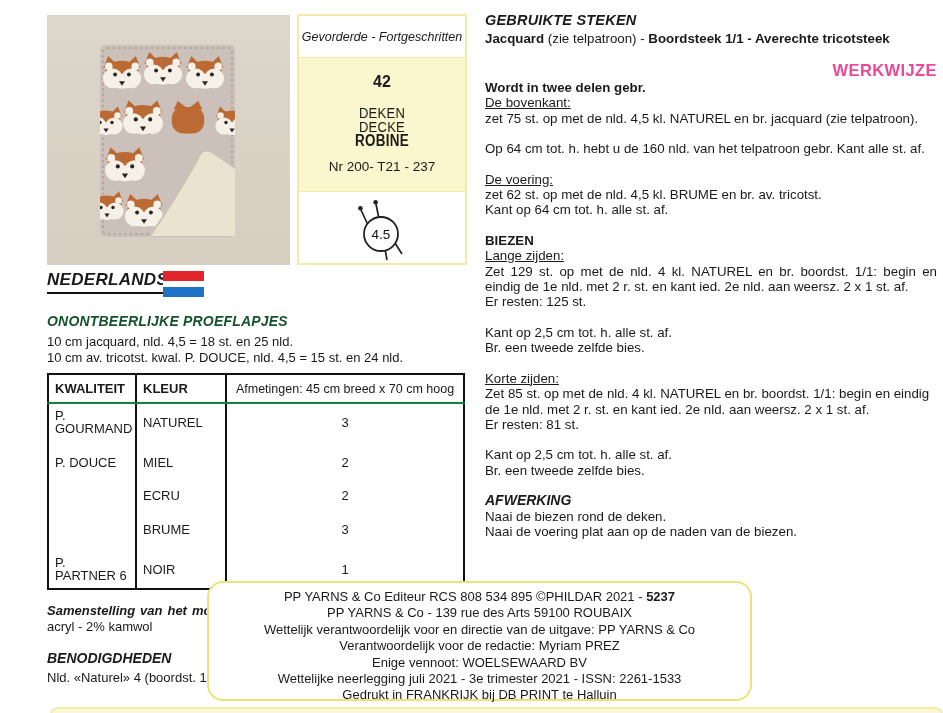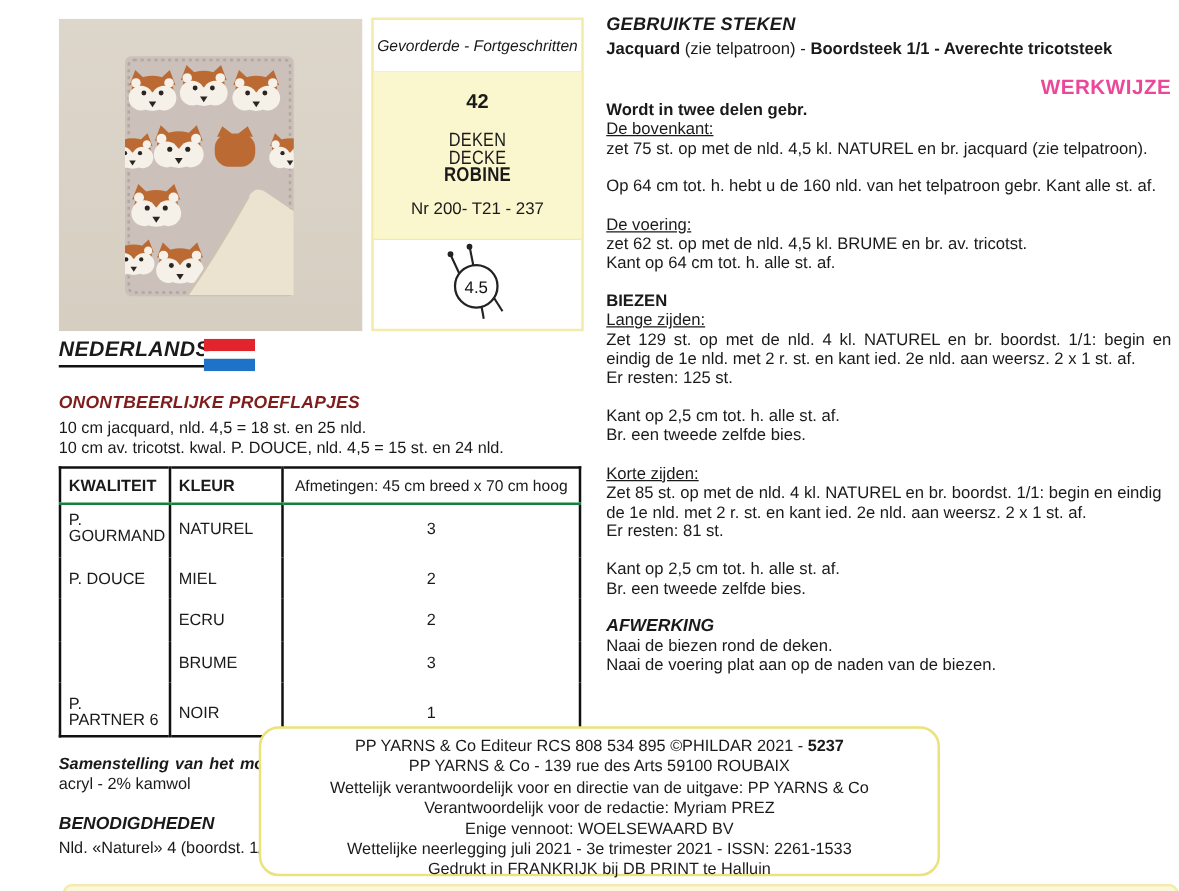--- a/index.html
+++ b/index.html
@@ -14,29 +14,29 @@
           border:2px solid #f3eba9; box-sizing:border-box; display:flex; flex-direction:column;
           text-align:center; background:#fff;}
   .panel-level {height:42px; display:flex; align-items:center; justify-content:center;
                 font-style:italic; font-size:12.5px; border-bottom:1px solid #f3eba9; box-sizing:border-box;}
   .panel-yellow {height:134px; background:#faf6cd; padding-top:15px; box-sizing:border-box;
                  border-bottom:1px solid #f3eba9;}
   .num {font-size:16px; font-weight:bold; margin-bottom:15px;}
   .nm {font-size:15.5px; line-height:13.5px; letter-spacing:0.3px; transform:scaleX(0.84);}
   .nm-b {font-weight:bold; font-size:16px; line-height:16px;}
   .ref {font-size:13.5px; margin-top:10px;}
-  .panel-gauge {flex:1; display:flex; align-items:flex-start; justify-content:center;}
+  .panel-gauge {flex:1; display:flex; align-items:flex-end; justify-content:center;}
 
   
   .leftcol {position:absolute; left:47px; top:270px; width:420px; font-size:13px;}
   .nl-row {position:relative; height:32px;}
   .nl-title {display:inline-block; font-size:17px; font-weight:bold; font-style:italic;
              border-bottom:2.5px solid #111; padding:0 10px 2px 0; letter-spacing:0.3px;}
   .flag {position:absolute; left:116px; top:1px;}
-  .red-h {color:#7f1d1d; font-weight:bold; font-style:italic; font-size:14px;
+  .red-h {color:#14532d; font-weight:bold; font-style:italic; font-size:14px;
           margin-top:11px; margin-bottom:5px; letter-spacing:0.2px;}
   .swatch-line {line-height:16px;}
   table.mats {border-collapse:collapse; margin-top:7px; width:418px; table-layout:fixed;
               border:2px solid #111;}
   .mats col.c1 {width:88px;} .mats col.c2 {width:90px;} .mats col.c3 {width:auto;}
   .mats th {border-left:2px solid #111; border-bottom:2px solid #15803d; padding:6px 6px;
             font-size:13px; text-align:left;}
   .mats th.c {text-align:center; font-weight:normal; font-size:12.5px;}
   .mats td {border-left:2px solid #111; padding:10px 6px; font-size:13px; line-height:13.4px;}
   .mats td.c {text-align:center;}

